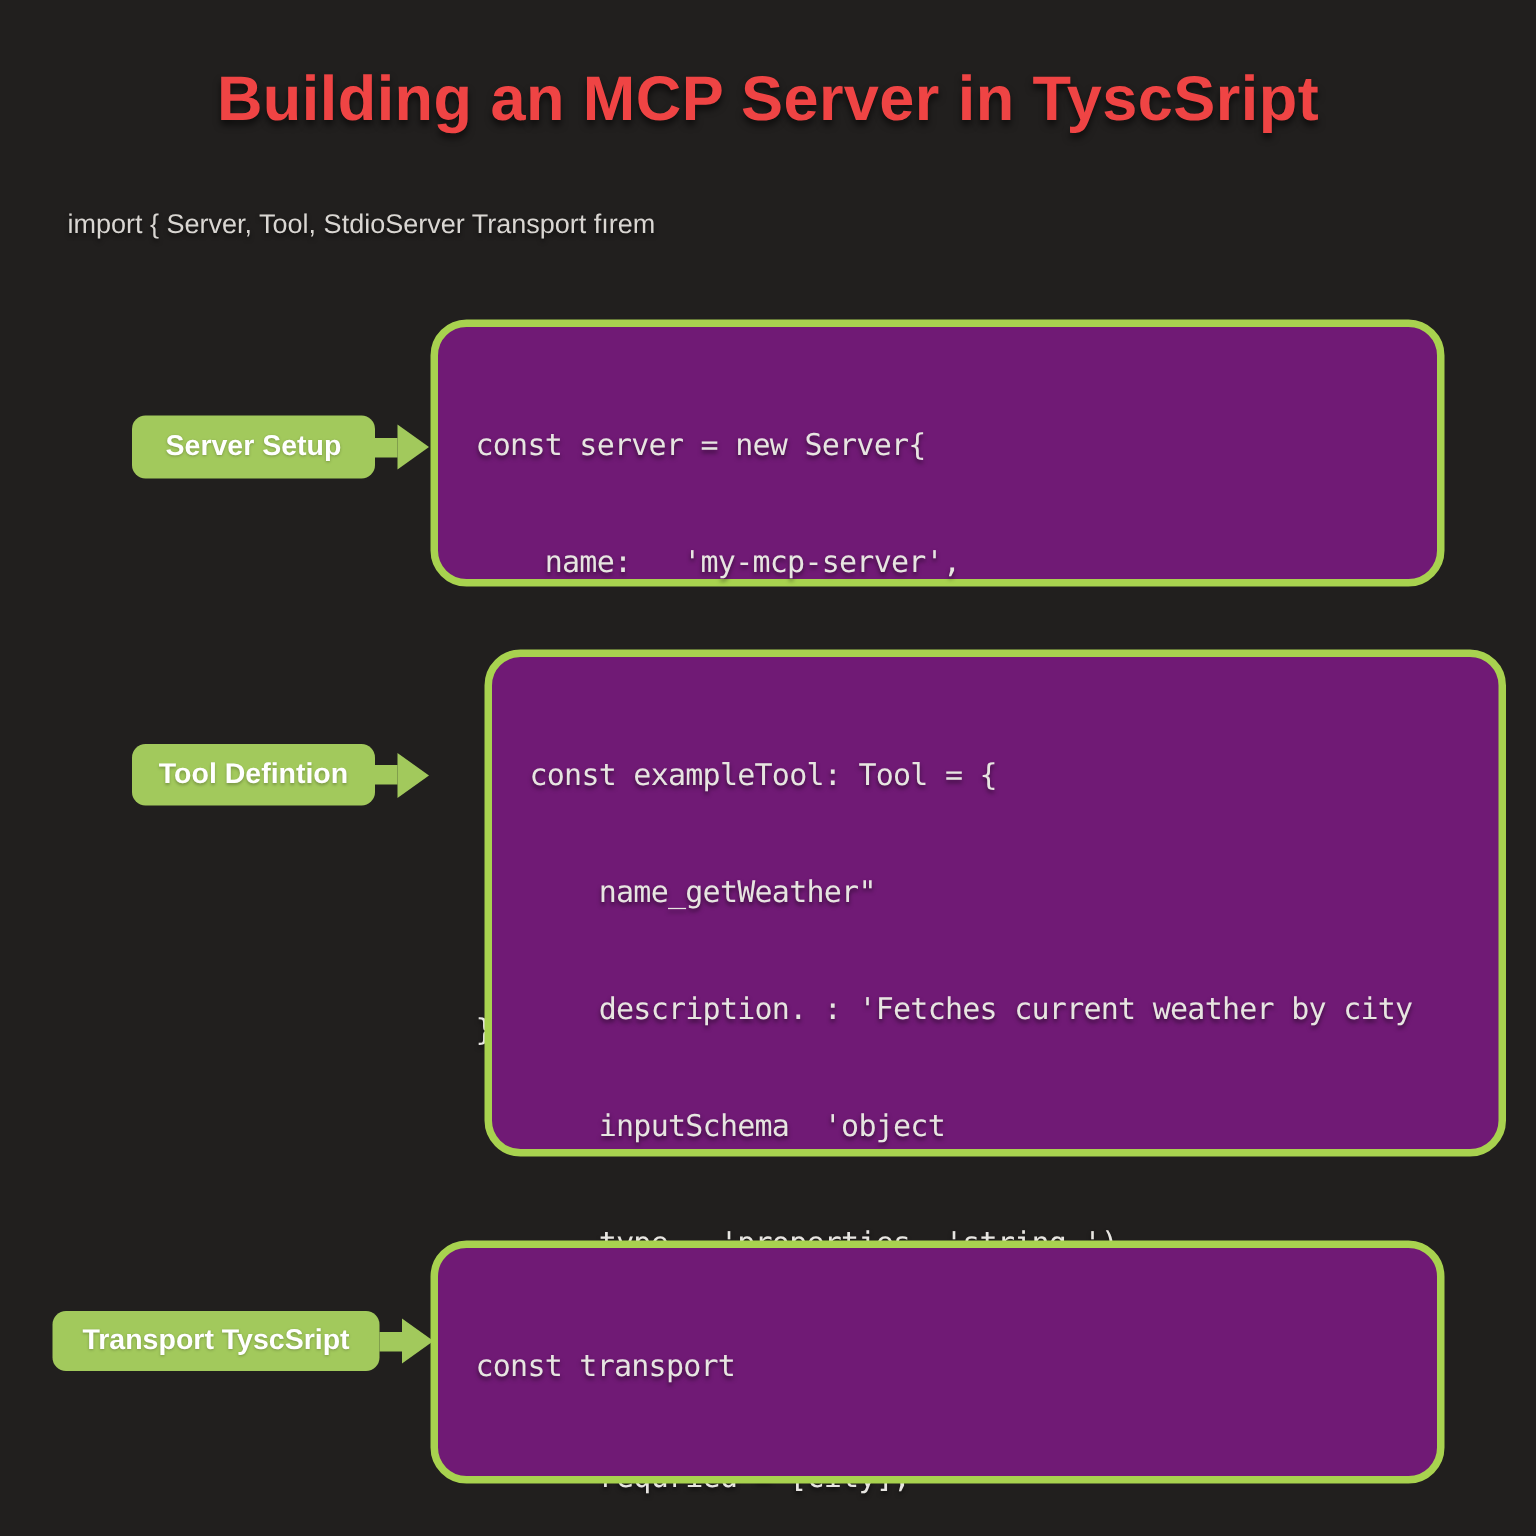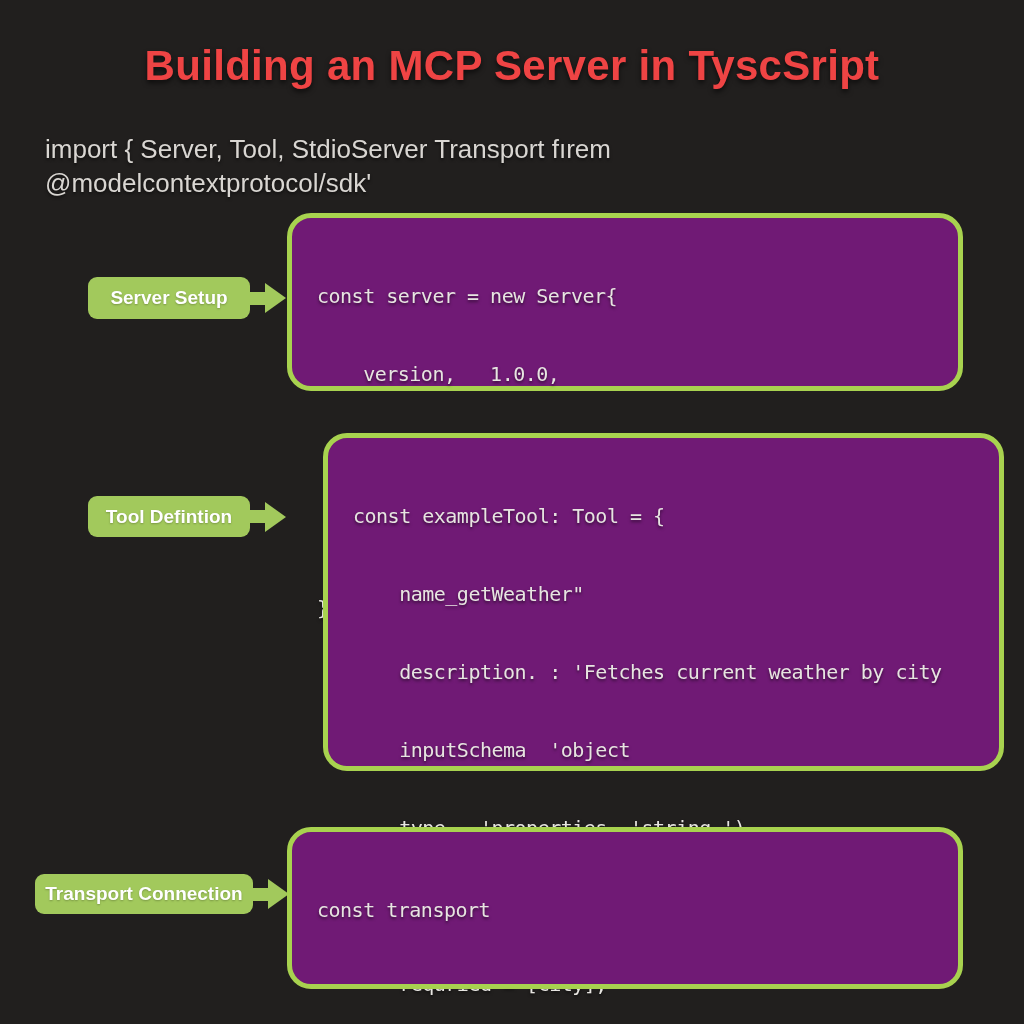--- a/index.html
+++ b/index.html
@@ -20,21 +20,21 @@
     font-size: 42px;
     font-weight: bold;
     color: #ef4444;
     letter-spacing: 0.3px;
     text-shadow: 0 3px 5px rgba(0,0,0,0.6);
   }
   .import-block {
     position: absolute;
     left: 45px;
     top: 132px;
-    font-size: 26px;
+    font-size: 18px;
     line-height: 34px;
     color: #d9d6d2;
     text-shadow: 0 2px 3px rgba(0,0,0,0.5);
   }
   .codebox {
     position: absolute;
     box-sizing: border-box;
     border: 5px solid #a8d24f;
     border-radius: 24px;
     background: #701a75;
@@ -89,33 +89,33 @@
 </style>
 </head>
 <body>
 
 <div class="canvas">
 
   <div class="title">Building an MCP Server in TyscSript</div>
 
   <div class="import-block">
     <div>import { Server, Tool, StdioServer Transport fırem</div>
-    <div>@modelcontextprotocol/sdk'</div>
   </div>
 
   <div class="label-group lbl-1">
     <div class="label-box">Server Setup</div>
     <div class="arrow">
       <div class="arrow-shaft"></div>
       <div class="arrow-head"></div>
     </div>
   </div>
   <div class="codebox box-1">
     <div class="code">
       <div>const server = new Server{</div>
+      <div>    name:   'my-mcp-server',</div>
       <div>    version,   1.0.0,</div>
       <div>    capabiiliies: { tools: true, trtue,</div>
       <div>    diagnostics, durice);</div>
       <div>},</div>
     </div>
   </div>
 
   <div class="label-group lbl-2">
     <div class="label-box">Tool Defintion</div>
     <div class="arrow">
@@ -134,21 +134,21 @@
       <div>    requried = [city];</div>
       
       
       
       
       
     </div>
   </div>
 
   <div class="label-group lbl-3">
-    <div class="label-box">Transport Connection</div>
+    <div class="label-box">Transport TyscSript</div>
     <div class="arrow">
       <div class="arrow-shaft"></div>
       <div class="arrow-head"></div>
     </div>
   </div>
   <div class="codebox box-3">
     <div class="code">
       <div>const transport</div>
       
       

